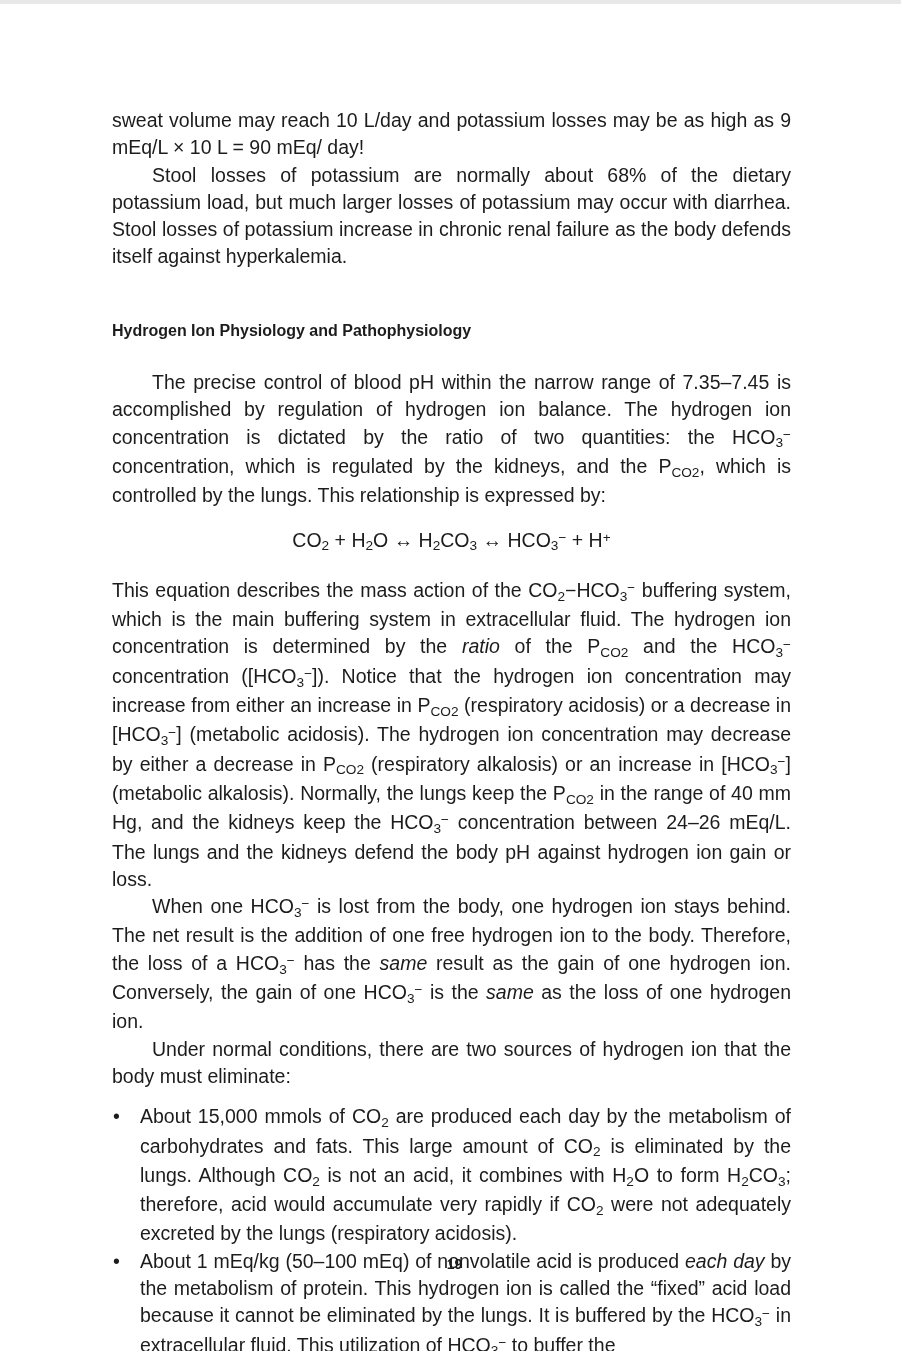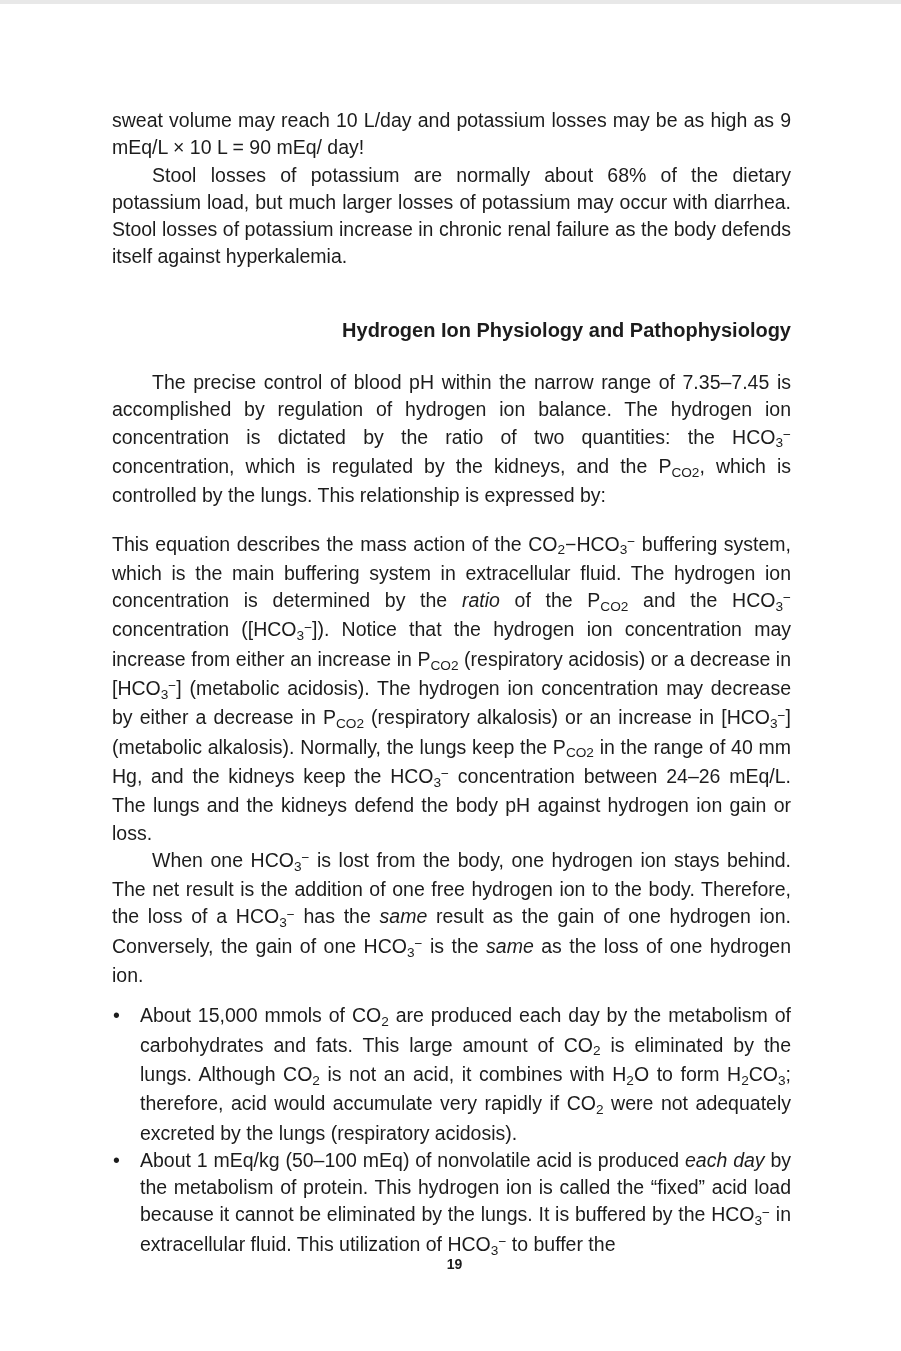--- a/index.html
+++ b/index.html
@@ -27,24 +27,24 @@
     line-height: 27.3px;
   }
   p.para {
     margin: 0;
     text-align: justify;
   }
   p.para.indent {
     text-indent: 40px;
   }
   h2.heading {
-    font-size: 20px;
+    font-size: 16px;
     font-weight: bold;
     margin: 46px 0 25px 0;
-    text-align: right;
+    text-align: left;
   }
   .equation {
     margin: 17px 0 21px 0;
     text-align: center;
   }
   .eq-line {
     line-height: 27.3px;
   }
   ul.bullets {
     list-style: none;
@@ -91,26 +91,28 @@
 
     <p class="para"><span>sweat volume may reach 10 L/day and potassium losses may be as high as 9 mEq/L × 10 L = 90 mEq/ day!</span></p>
 
     <p class="para indent"><span>Stool losses of potassium are normally about 68% of the dietary potassium load, but much larger losses of potassium may occur with diarrhea. Stool losses of potassium increase in chronic renal failure as the body defends itself against hyperkalemia.</span></p>
 
     <h2 class="heading">Hydrogen Ion Physiology and Pathophysiology</h2>
 
     <p class="para indent"><span>The precise control of blood pH within the narrow range of 7.35–7.45 is accomplished by regulation of hydrogen ion balance. The hydrogen ion concentration is dictated by the ratio of two quantities: the HCO</span><span class="sb">3</span><span class="sp">−</span><span> concentration, which is regulated by the kidneys, and the P</span><span class="sb">CO2</span><span>, which is controlled by the lungs. This relationship is expressed by:</span></p>
 
     <div class="equation">
+      <div class="eq-line"><span>CO</span><span class="sb">2</span><span> + H</span><span class="sb">2</span><span>O ↔ H</span><span class="sb">2</span><span>CO</span><span class="sb">3</span><span> ↔ HCO</span><span class="sb">3</span><span class="sp">−</span><span> + H</span><span class="sp">+</span></div>
     </div>
 
     <p class="para"><span>This equation describes the mass action of the CO</span><span class="sb">2</span><span>−HCO</span><span class="sb">3</span><span class="sp">−</span><span> buffering system, which is the main buffering system in extracellular fluid. The hydrogen ion concentration is determined by the </span><span class="it">ratio</span><span> of the P</span><span class="sb">CO2</span><span> and the HCO</span><span class="sb">3</span><span class="sp">−</span><span> concentration ([HCO</span><span class="sb">3</span><span class="sp">−</span><span>]). Notice that the hydrogen ion concentration may increase from either an increase in P</span><span class="sb">CO2</span><span> (respiratory acidosis) or a decrease in [HCO</span><span class="sb">3</span><span class="sp">−</span><span>] (metabolic acidosis). The hydrogen ion concentration may decrease by either a decrease in P</span><span class="sb">CO2</span><span> (respiratory alkalosis) or an increase in [HCO</span><span class="sb">3</span><span class="sp">−</span><span>] (metabolic alkalosis). Normally, the lungs keep the P</span><span class="sb">CO2</span><span> in the range of 40 mm Hg, and the kidneys keep the HCO</span><span class="sb">3</span><span class="sp">−</span><span> concentration between 24–26 mEq/L. The lungs and the kidneys defend the body pH against hydrogen ion gain or loss.</span></p>
 
     <p class="para indent"><span>When one HCO</span><span class="sb">3</span><span class="sp">−</span><span> is lost from the body, one hydrogen ion stays behind. The net result is the addition of one free hydrogen ion to the body. Therefore, the loss of a HCO</span><span class="sb">3</span><span class="sp">−</span><span> has the </span><span class="it">same</span><span> result as the gain of one hydrogen ion. Conversely, the gain of one HCO</span><span class="sb">3</span><span class="sp">−</span><span> is the </span><span class="it">same</span><span> as the loss of one hydrogen ion.</span></p>
 
+    <p class="para indent"><span>Under normal conditions, there are two sources of hydrogen ion that the body must eliminate:</span></p>
 
     <ul class="bullets">
       <li>
         <span class="marker">•</span>
         <span><span>About 15,000 mmols of CO</span><span class="sb">2</span><span> are produced each day by the metabolism of carbohydrates and fats. This large amount of CO</span><span class="sb">2</span><span> is eliminated by the lungs. Although CO</span><span class="sb">2</span><span> is not an acid, it combines with H</span><span class="sb">2</span><span>O to form H</span><span class="sb">2</span><span>CO</span><span class="sb">3</span><span>; therefore, acid would accumulate very rapidly if CO</span><span class="sb">2</span><span> were not adequately excreted by the lungs (respiratory acidosis).</span></span>
       </li>
       <li>
         <span class="marker">•</span>
         <span><span>About 1 mEq/kg (50–100 mEq) of nonvolatile acid is produced </span><span class="it">each day</span><span> by the metabolism of protein. This hydrogen ion is called the “fixed” acid load because it cannot be eliminated by the lungs. It is buffered by the HCO</span><span class="sb">3</span><span class="sp">−</span><span> in extracellular fluid. This utilization of HCO</span><span class="sb">3</span><span class="sp">−</span><span> to buffer the</span></span>
       </li>

